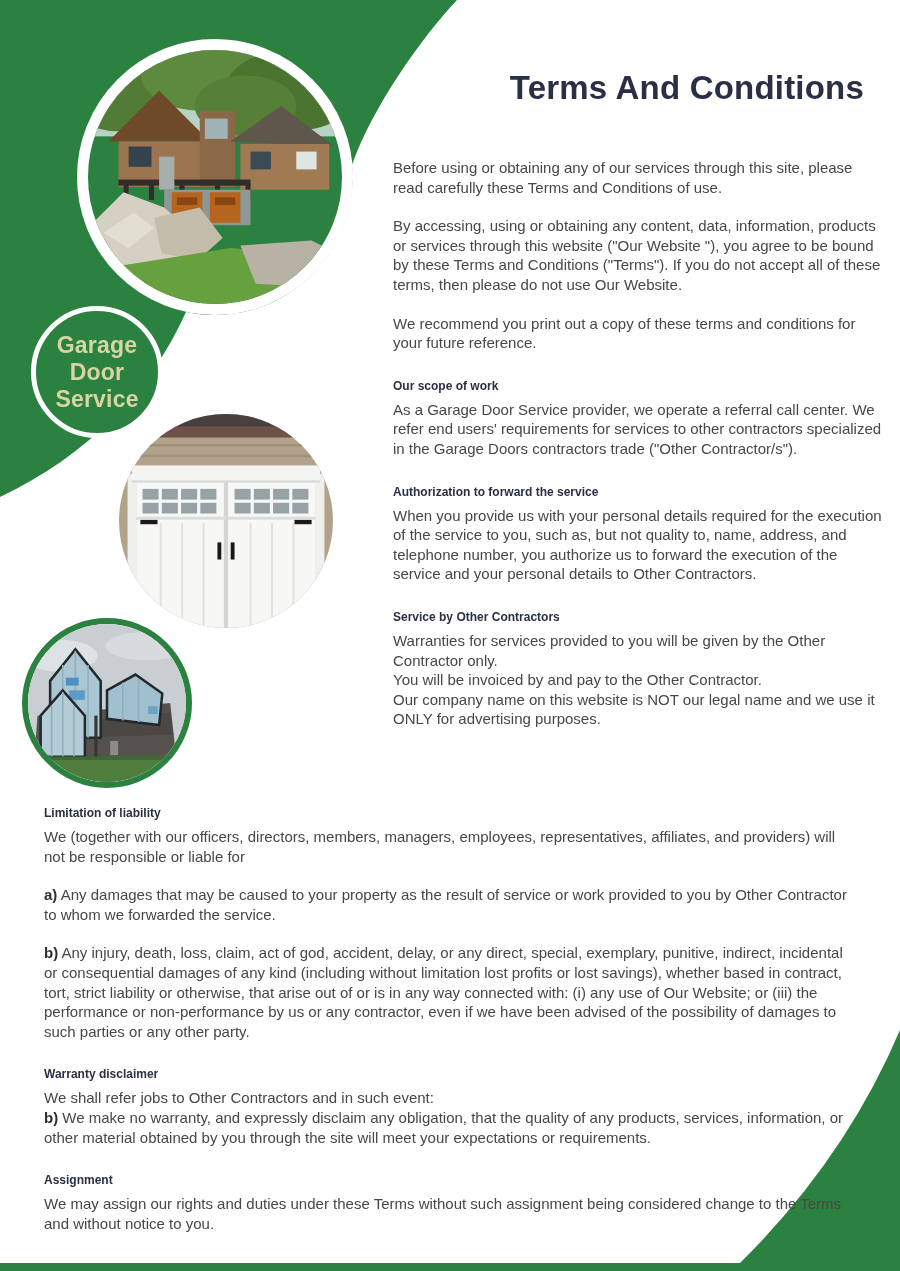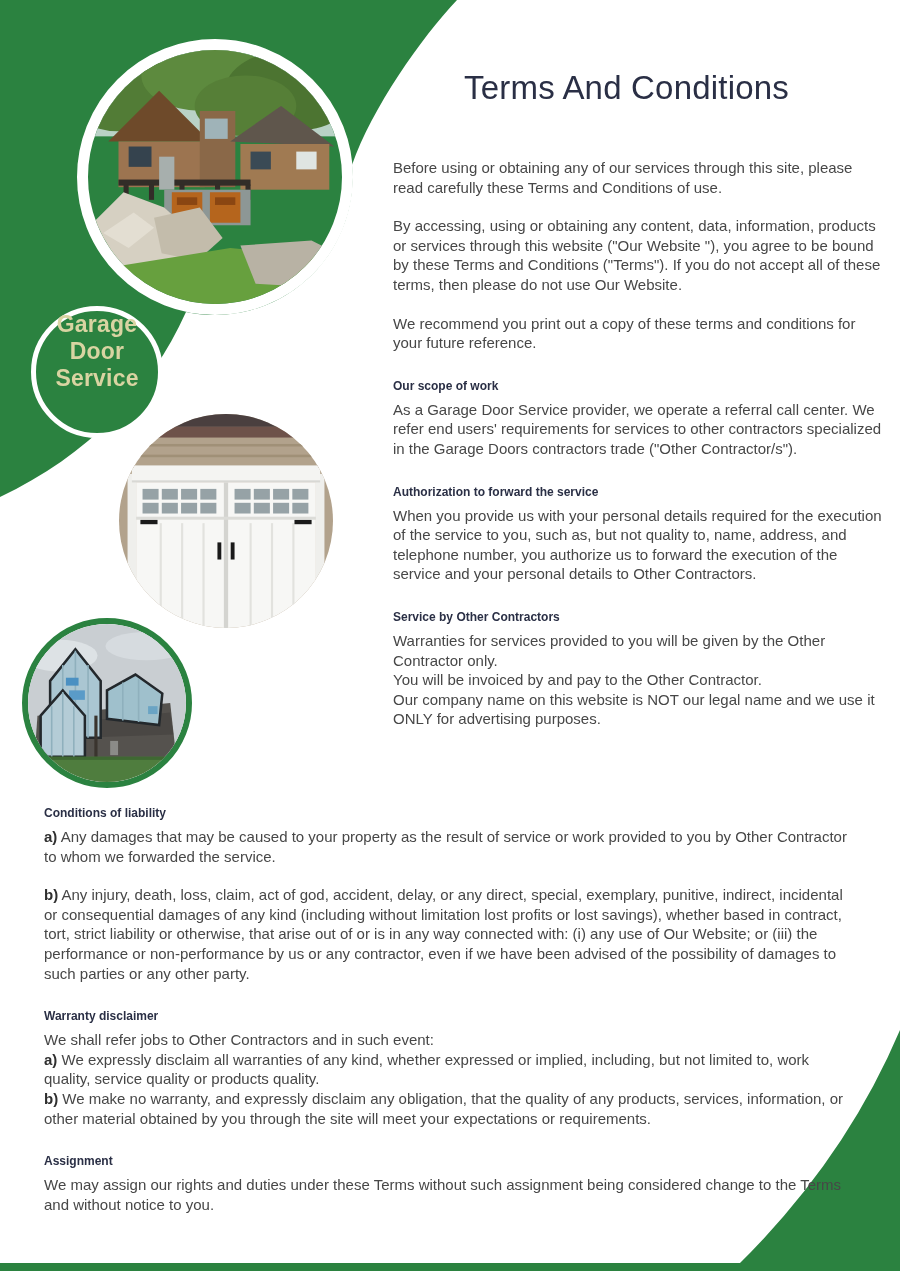--- a/index.html
+++ b/index.html
@@ -18,28 +18,28 @@
   
   .circle{position:absolute;border-radius:50%;overflow:hidden;z-index:1;}
   .house-circle{left:77px;top:39px;width:254px;height:254px;border:11px solid #fff;}
   .garage-circle{left:119px;top:414px;width:214px;height:214px;}
   .building-circle{left:22px;top:618px;width:158px;height:158px;border:6px solid var(--green);}
   .circle svg{display:block;width:100%;height:100%;}
   
   .badge{
     position:absolute;left:31px;top:306px;width:122px;height:122px;
     border:5px solid #fff;border-radius:50%;background:var(--green);
-    display:flex;flex-direction:column;align-items:center;justify-content:flex-start;
+    display:flex;flex-direction:column;align-items:center;justify-content:center;
     z-index:2;text-align:center;
   }
   .badge span{display:block;color:var(--badge);font-weight:bold;font-size:23px;line-height:27px;letter-spacing:.2px;}
   
   .title{
     position:absolute;top:47px;left:464px;width:400px;z-index:2;
-    text-align:left;font-size:33px;font-weight:normal;color:var(--navy);letter-spacing:.2px;
+    text-align:right;font-size:33px;font-weight:bold;color:var(--navy);letter-spacing:.2px;
   }
   
   .col{position:absolute;z-index:2;color:var(--body);font-size:15px;line-height:19.6px;}
   .col-right{left:367px;top:158px;width:492px;margin-left:26px;}
   .col-full{left:44px;top:799px;width:814px;}
   .col p{margin:0 0 19px 0;}
   .col p.tight{margin:0;}
   .col h2{
     margin:23px 0 3px 0;font-size:12px;line-height:21px;
     color:var(--navy);font-weight:bold;
@@ -190,26 +190,26 @@
     <h2>Authorization to forward the service</h2>
     <p>When you provide us with your personal details required for the execution of the service to you, such as, but not quality to, name, address, and telephone number, you authorize us to forward the execution of the service and your personal details to Other Contractors.</p>
 
     <h2>Service by Other Contractors</h2>
     <p class="tight">Warranties for services provided to you will be given by the Other Contractor only.</p>
     <p class="tight">You will be invoiced by and pay to the Other Contractor.</p>
     <p class="gap-top">Our company name on this website is NOT our legal name and we use it ONLY for advertising purposes.</p>
   </div>
 
   <div class="col col-full">
-    <h2 class="first">Conditions of liability</h2>
+    <h2 class="first">Limitation of liability</h2>
+    <p>We (together with our officers, directors, members, managers, employees, representatives, affiliates, and providers) will not be responsible or liable for</p>
     <p><span class="b">a)</span> <span>Any damages that may be caused to your property as the result of service or work provided to you by Other Contractor to whom we forwarded the service.</span></p>
     <p><span class="b">b)</span> <span>Any injury, death, loss, claim, act of god, accident, delay, or any direct, special, exemplary, punitive, indirect, incidental or consequential damages of any kind (including without limitation lost profits or lost savings), whether based in contract, tort, strict liability or otherwise, that arise out of or is in any way connected with: (i) any use of Our Website; or (iii) the performance or non-performance by us or any contractor, even if we have been advised of the possibility of damages to such parties or any other party.</span></p>
 
     <h2>Warranty disclaimer</h2>
     <p class="tight">We shall refer jobs to Other Contractors and in such event:</p>
-    <p class="tight"><span class="b">a)</span> <span>We expressly disclaim all warranties of any kind, whether expressed or implied, including, but not limited to, work quality, service quality or products quality.</span></p>
     <p class="tight"><span class="b">b)</span> <span>We make no warranty, and expressly disclaim any obligation, that the quality of any products, services, information, or other material obtained by you through the site will meet your expectations or requirements.</span></p>
 
     <h2>Assignment</h2>
     <p class="tight">We may assign our rights and duties under these Terms without such assignment being considered change to the Terms and without notice to you.</p>
   </div>
 
 </div>
 
 </body></html>

